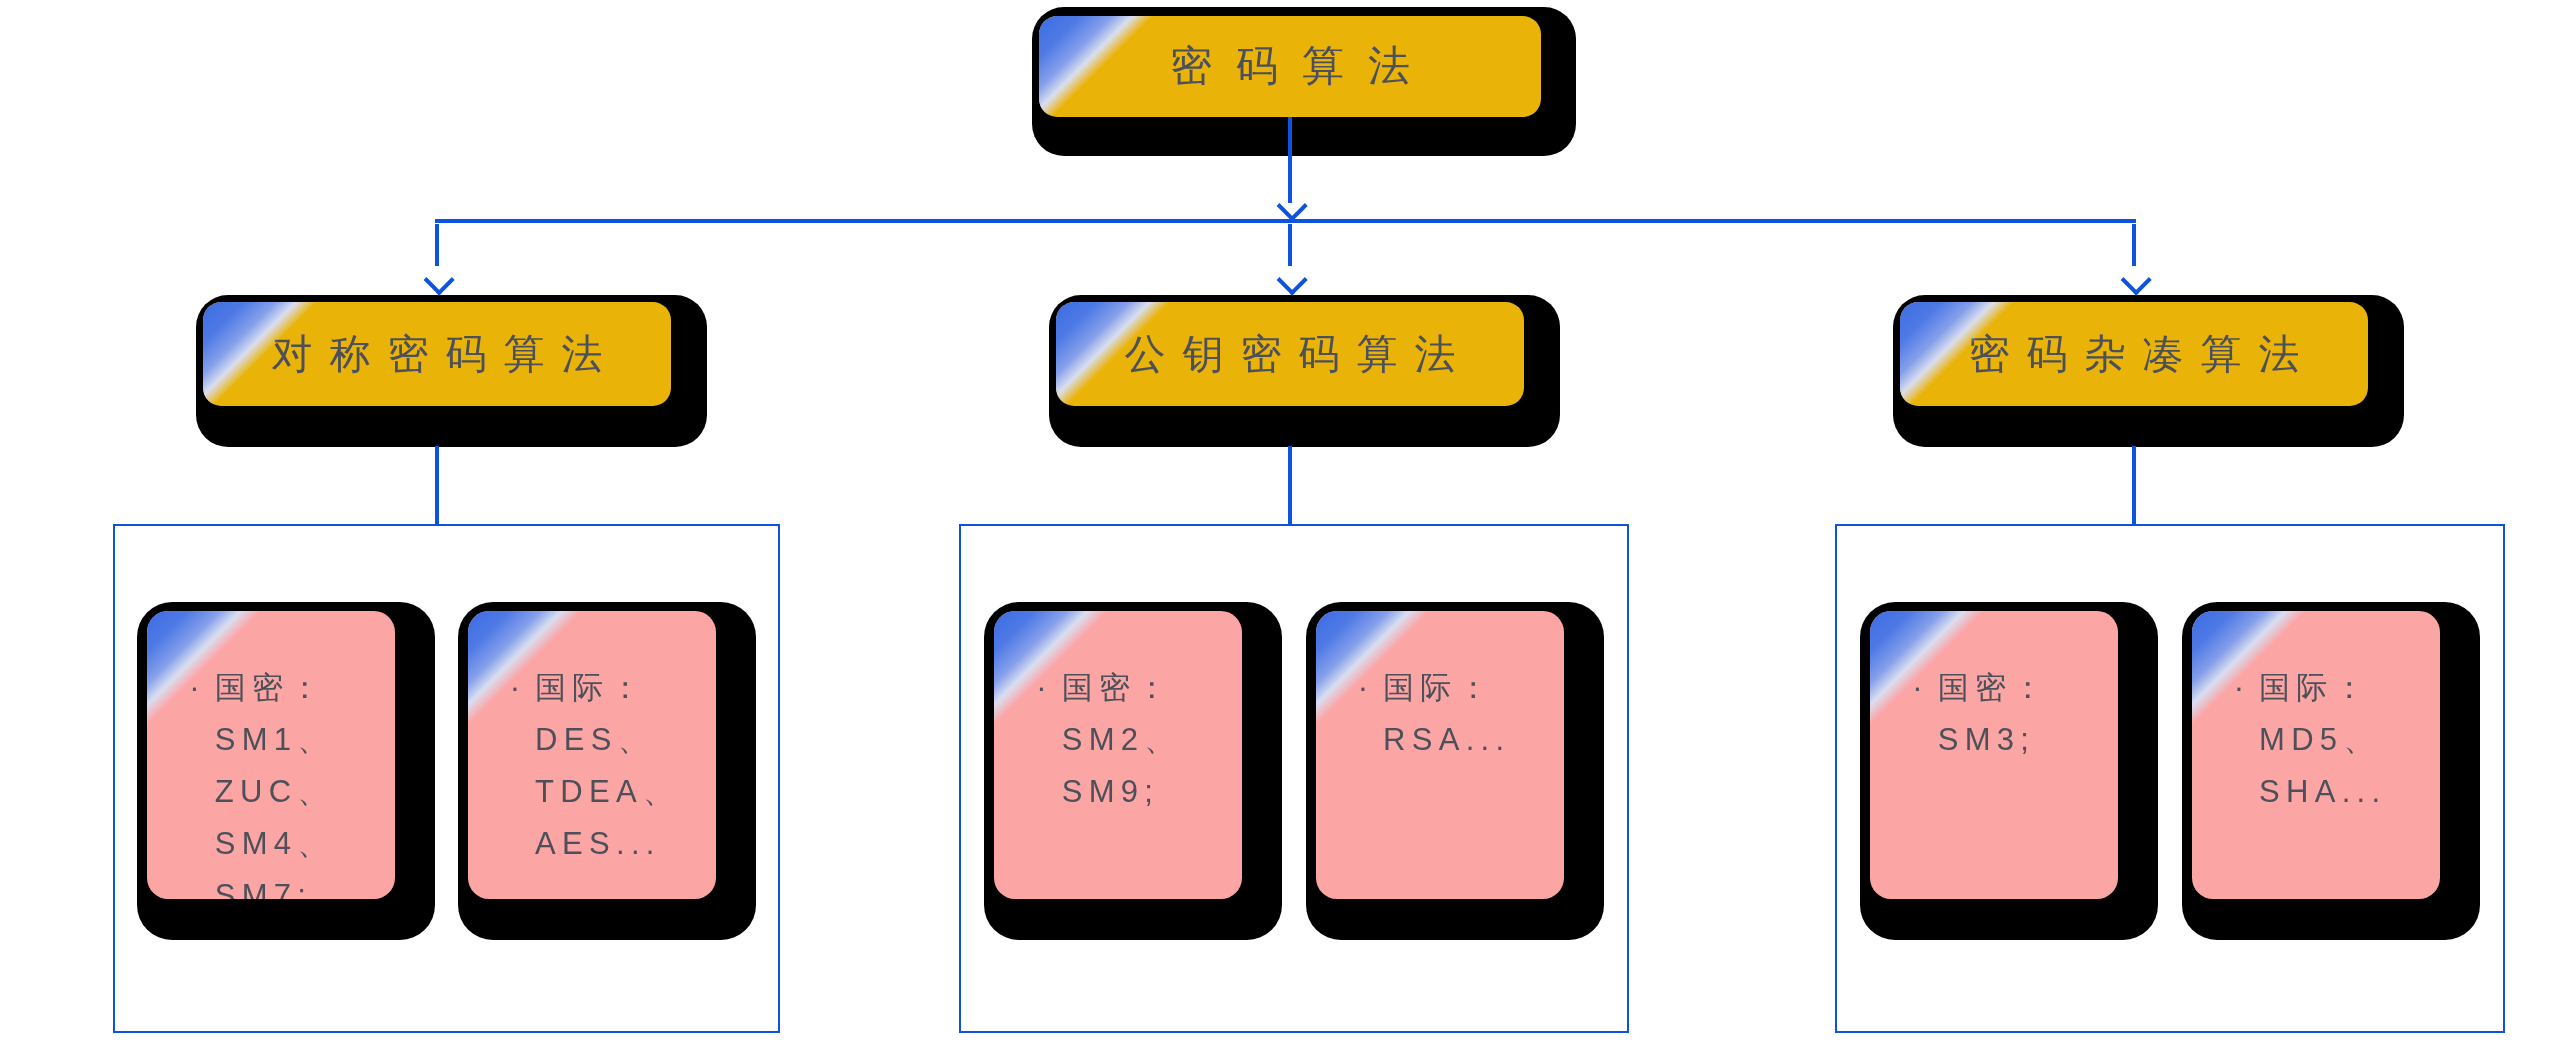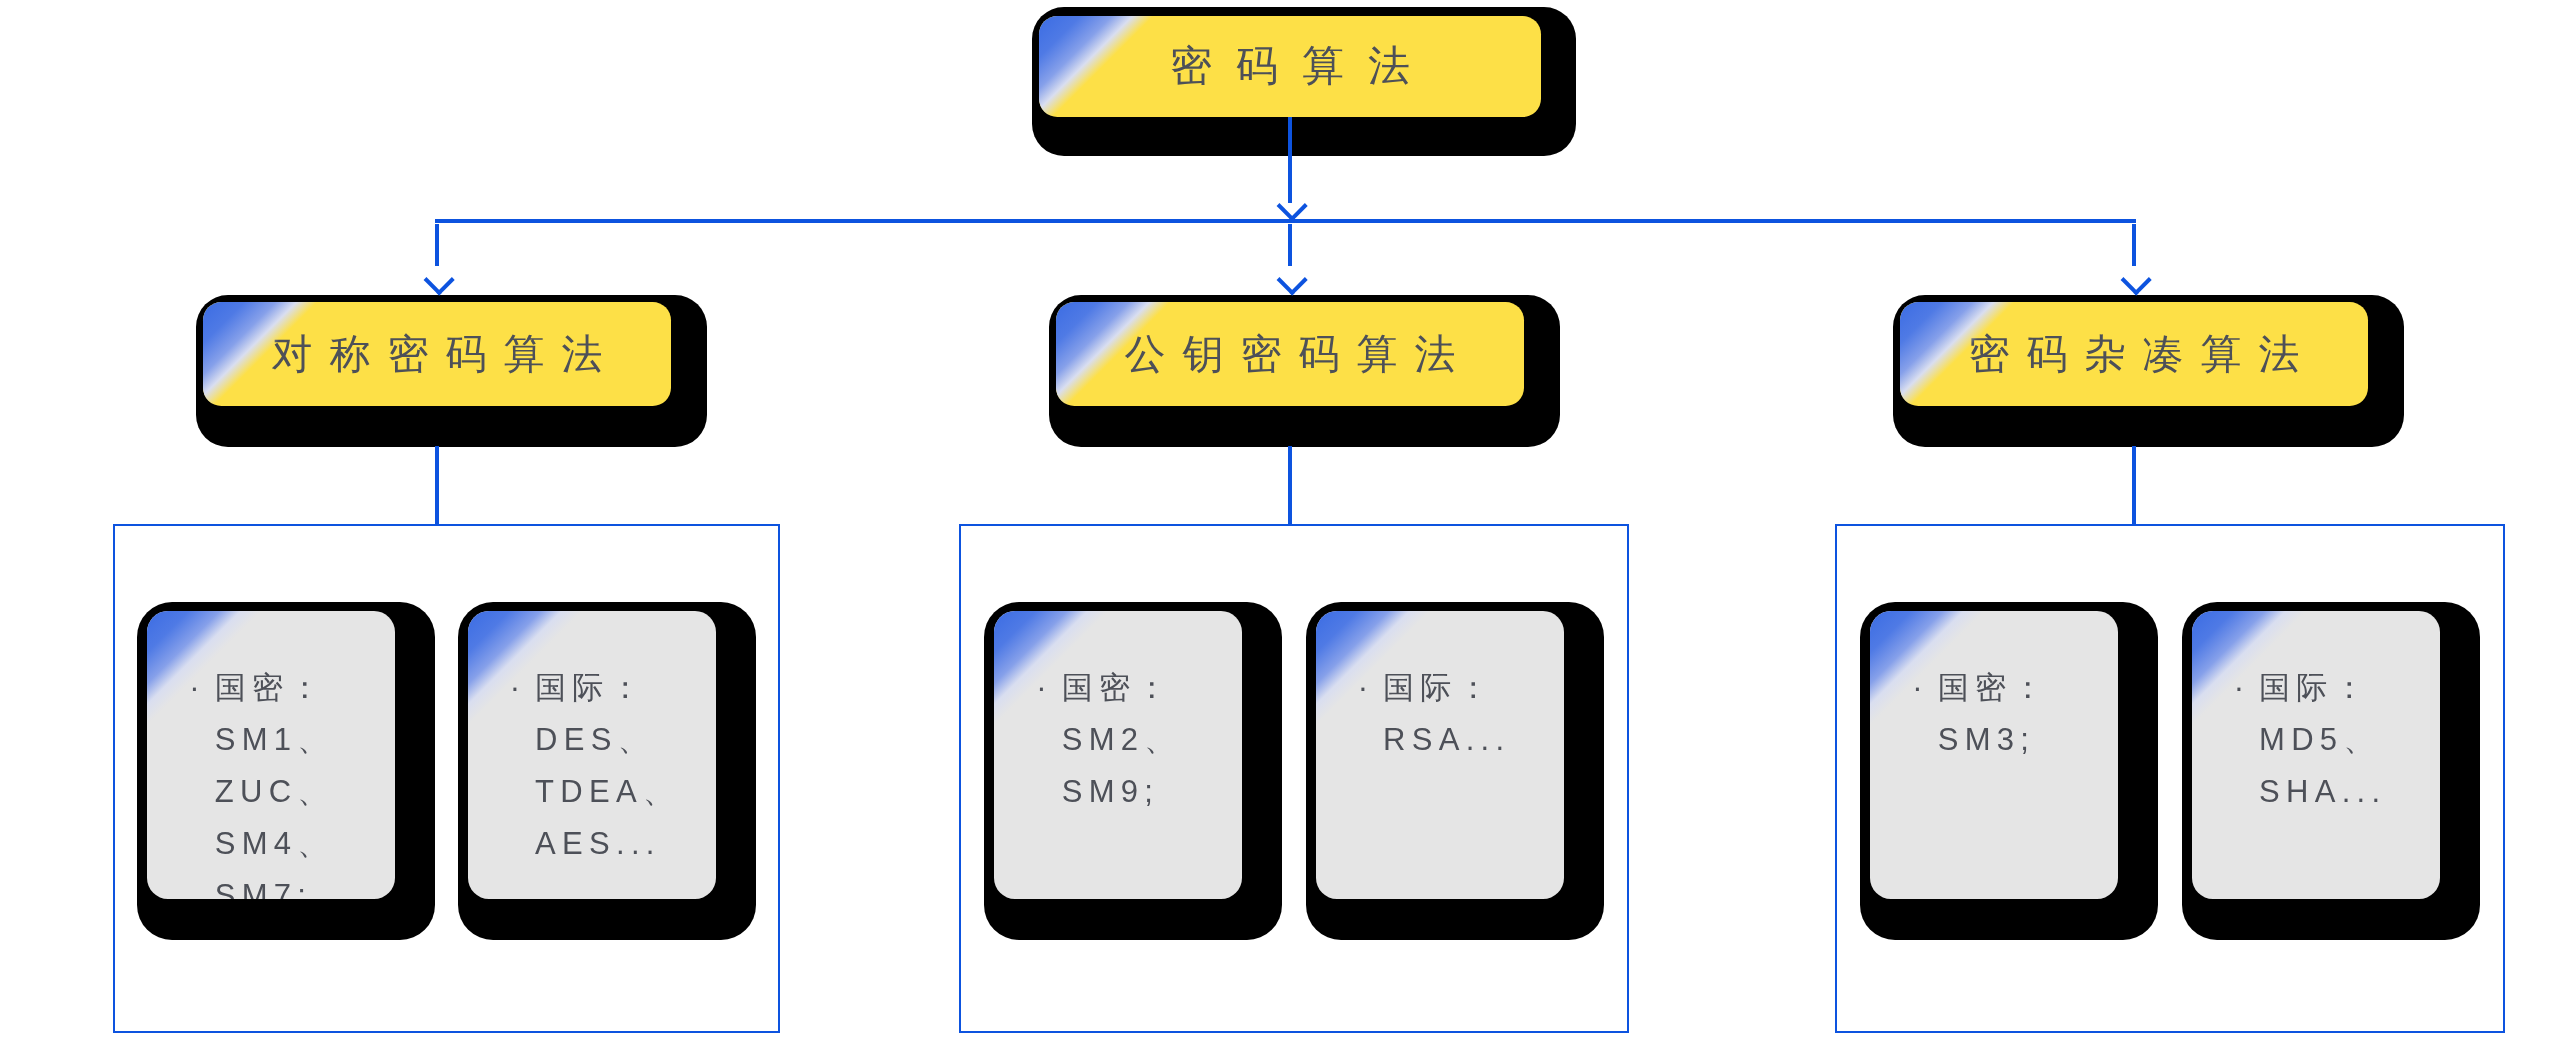--- a/index.html
+++ b/index.html
@@ -3,21 +3,21 @@
 <meta charset="utf-8">
 <style>
   html,body{margin:0;padding:0;background:#ffffff;}
   .canvas{
     position:relative;width:2576px;height:1049px;background:#ffffff;overflow:hidden;
     font-family:"Liberation Sans","DejaVu Sans",sans-serif;
   }
   
   .node-wrap{position:absolute;background:#000;border-radius:32px;z-index:2;}
   .node{
-    position:absolute;background:#fde047;overflow:hidden;
+    position:absolute;background:#eab308;overflow:hidden;
     display:flex;align-items:center;justify-content:center;
     color:#4d5058;
   }
   .node::before{
     content:"";position:absolute;top:0;left:0;width:130px;height:130px;
     background:linear-gradient(135deg,#3b6ce3 0%,#4f7ae5 16%,#86a0ea 28%,#d9def0 36%,rgba(217,222,240,0) 44%);
   }
   .root-box{left:7px;top:8.5px;width:502px;height:101px;border-radius:18.3px;
     font-size:42px;letter-spacing:24px;padding-left:24px;box-sizing:border-box;}
   .l2-box{left:7px;top:7px;width:468px;height:104px;border-radius:18.3px;
@@ -26,21 +26,21 @@
   .line{position:absolute;background:#0d53df;z-index:5;}
   .chev{position:absolute;width:18.3px;height:18.3px;border-right:4.2px solid #0d53df;
     border-bottom:4.2px solid #0d53df;transform:rotate(45deg);z-index:5;}
   
   .group{
     position:absolute;top:524px;height:509px;border:2.8px solid #0d53df;box-sizing:border-box;
     display:flex;justify-content:space-evenly;align-items:flex-start;padding-top:76px;z-index:1;
   }
   .card-wrap{position:relative;width:298px;height:338px;background:#000;border-radius:35px;}
   .card{
-    position:absolute;left:10px;top:8.5px;width:248px;height:288px;background:#e5e5e5;
+    position:absolute;left:10px;top:8.5px;width:248px;height:288px;background:#fca5a5;
     border-radius:21px;overflow:hidden;color:#4d5058;
   }
   .card::before{
     content:"";position:absolute;top:0;left:0;width:130px;height:130px;
     background:linear-gradient(135deg,#3b6ce3 0%,#4f7ae5 16%,#86a0ea 28%,#d9def0 36%,rgba(217,222,240,0) 44%);
   }
   .card-text{position:relative;padding:58px 7px 0 42px;font-size:31px;line-height:37px;letter-spacing:6.3px;}
   .bullet{display:inline-block;width:25.4px;letter-spacing:0;}
   .item{padding-left:25.4px;margin-top:15px;}
 </style>

